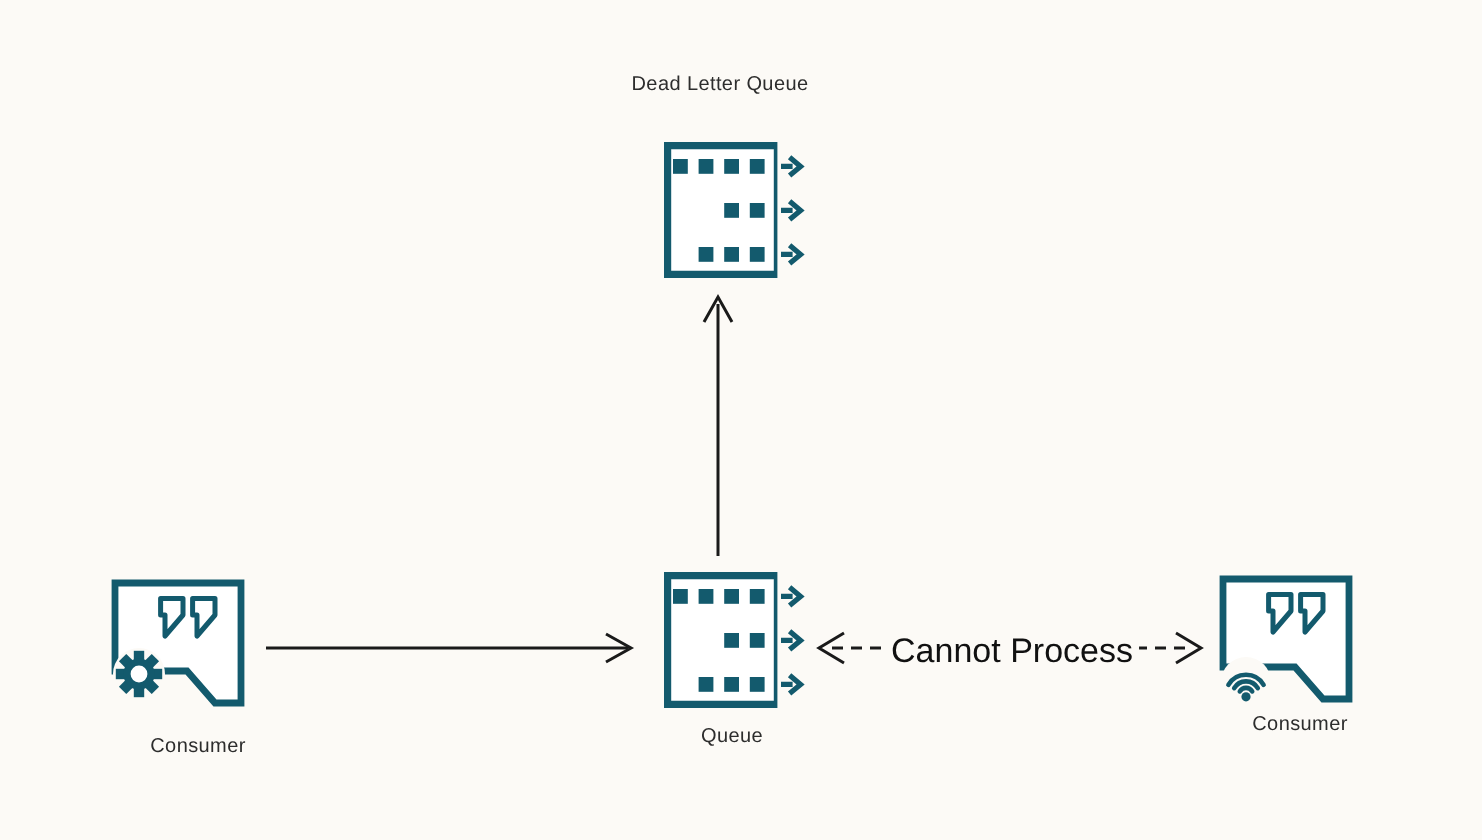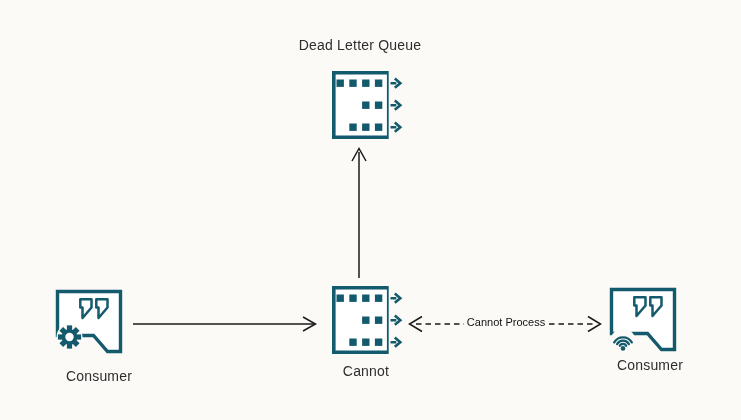--- a/index.html
+++ b/index.html
@@ -6,32 +6,32 @@
   body{font-family:"Liberation Sans", sans-serif;}
   .canvas{
     position:relative;
     width:741px;height:420px;
     background:var(--bg,#fcfaf6);
     overflow:hidden;
   }
   .node-label{
     position:absolute;
     transform:translateX(-50%);
-    font-size:14px;
+    font-size:10px;
     color:var(--text,#2d2d2d);
     white-space:nowrap;
     letter-spacing:.2px;
   }
   .node-icon{position:absolute;display:block;}
   .arrow-layer{position:absolute;left:0;top:0;pointer-events:none;}
   .edge-label{
     position:absolute;
     transform:translateX(-50%);
     background:var(--bg,#fcfaf6);
-    font-size:11px;
+    font-size:17px;
     color:#111111;
     padding:0 3px;
     white-space:nowrap;
   }
 </style>
 </head>
 <body>
 
 <div class="canvas">
 
@@ -70,21 +70,21 @@
   </svg>
 
   <div class="node-label" style="left:360px;top:37px;">Dead Letter Queue</div>
   <svg class="node-icon" style="left:329px;top:69px;" width="74" height="72">
     <use href="#sym-queue"></use>
   </svg>
 
   <svg class="node-icon" style="left:329px;top:284px;" width="74" height="72">
     <use href="#sym-queue"></use>
   </svg>
-  <div class="node-label" style="left:366px;top:363px;">Cannot</div>
+  <div class="node-label" style="left:366px;top:363px;">Queue</div>
 
   <svg class="node-icon" style="left:54px;top:288px;" width="72" height="70">
     <use href="#sym-bubble"></use>
     <g transform="translate(15.5,49)">
       <circle r="13" fill="#fcfaf6"></circle>
       <g fill="#135a6d">
         <rect x="-2.6" y="-11.6" width="5.2" height="5.4"></rect>
         <rect x="-2.6" y="-11.6" width="5.2" height="5.4" transform="rotate(45)"></rect>
         <rect x="-2.6" y="-11.6" width="5.2" height="5.4" transform="rotate(90)"></rect>
         <rect x="-2.6" y="-11.6" width="5.2" height="5.4" transform="rotate(135)"></rect>

